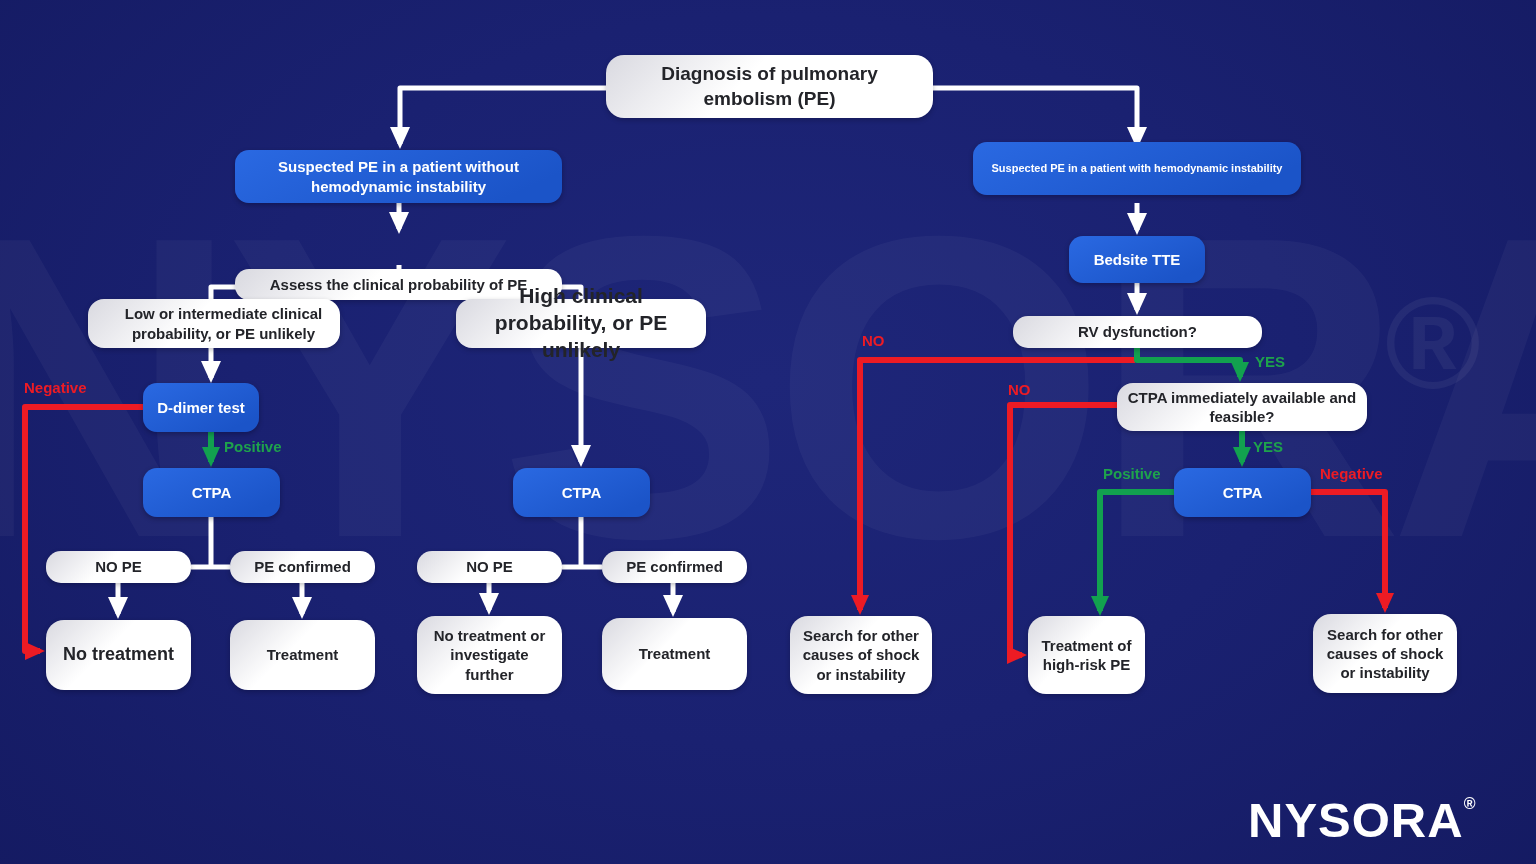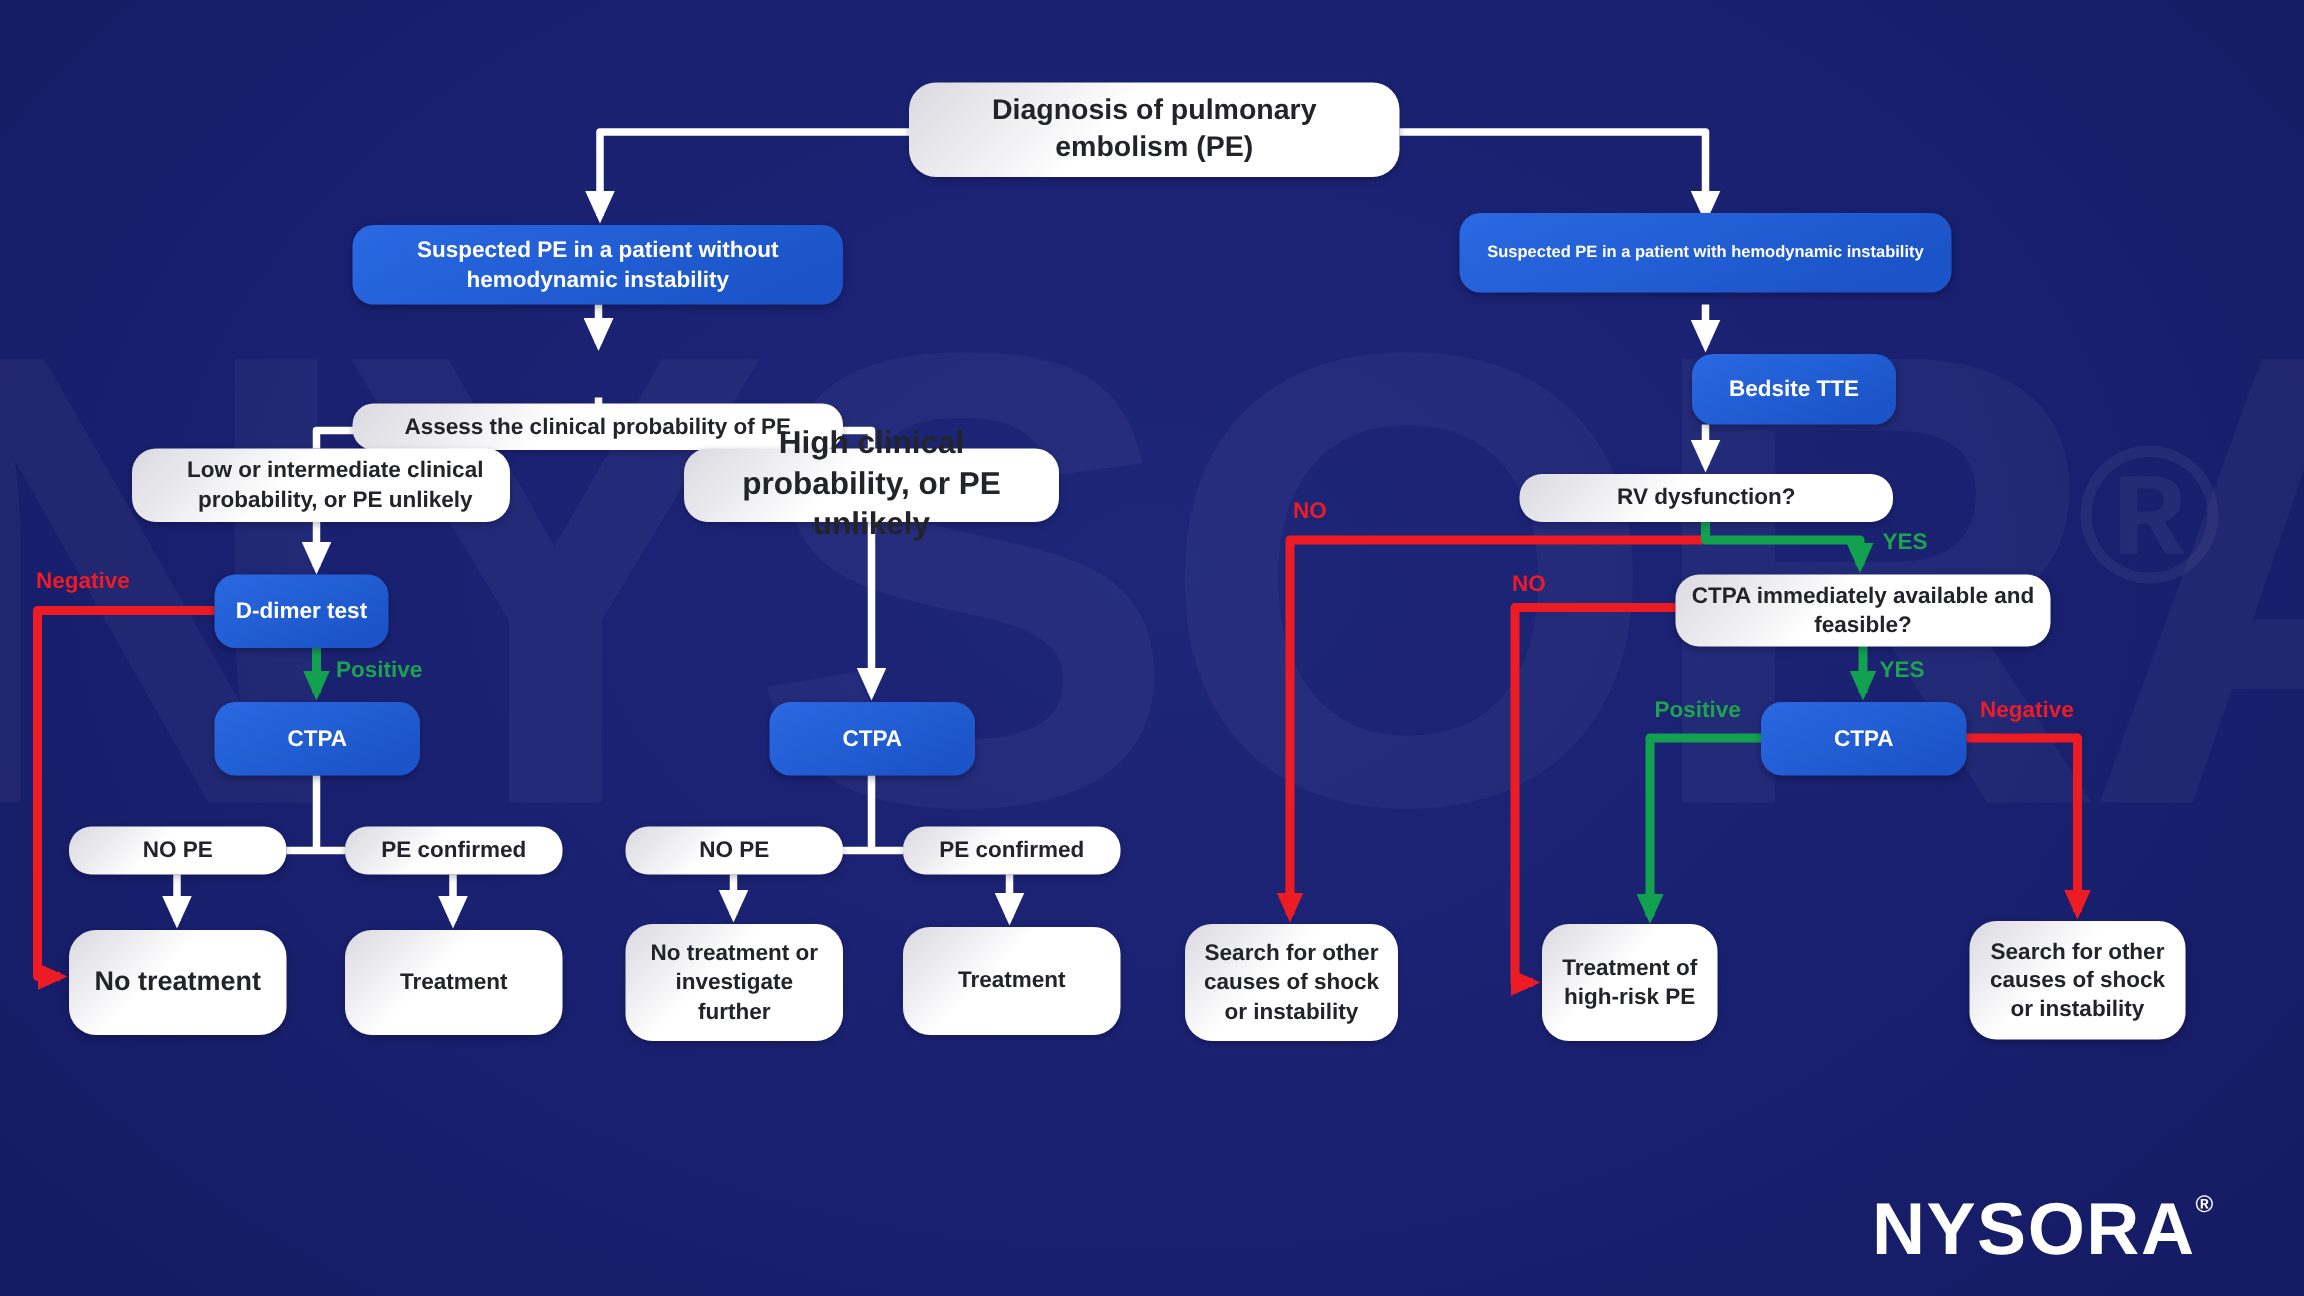--- a/index.html
+++ b/index.html
@@ -109,21 +109,21 @@
   <div class="node white" style="left:46px;top:620px;width:145px;height:70px;border-radius:18px;font-size:18px;">No treatment</div>
   <div class="node white" style="left:230px;top:620px;width:145px;height:70px;border-radius:18px;font-size:15px;">Treatment</div>
 
   <div class="node blue" style="left:513px;top:468px;width:137px;height:49px;font-size:15px;">CTPA</div>
   <div class="node white" style="left:417px;top:551px;width:145px;height:32px;border-radius:15px;font-size:15px;">NO PE</div>
   <div class="node white" style="left:602px;top:551px;width:145px;height:32px;border-radius:15px;font-size:15px;">PE confirmed</div>
   <div class="node white" style="left:417px;top:616px;width:145px;height:78px;border-radius:18px;font-size:15px;">No treatment or investigate further</div>
   <div class="node white" style="left:602px;top:618px;width:145px;height:72px;border-radius:18px;font-size:15px;">Treatment</div>
 
   <div class="node blue" style="left:973px;top:142px;width:328px;height:53px;font-size:11px;">Suspected PE in a patient with hemodynamic instability</div>
-  <div class="node blue" style="left:1128px;top:236px;width:136px;height:47px;font-size:15px;">Bedsite TTE</div>
+  <div class="node blue" style="left:1069px;top:236px;width:136px;height:47px;font-size:15px;">Bedsite TTE</div>
   <div class="node white" style="left:1013px;top:316px;width:249px;height:32px;border-radius:15px;font-size:15px;">RV dysfunction?</div>
   <div class="node white" style="left:1117px;top:383px;width:250px;height:48px;font-size:15px;">CTPA immediately available and feasible?</div>
   <div class="node blue" style="left:1174px;top:468px;width:137px;height:49px;font-size:15px;">CTPA</div>
   <div class="node white" style="left:790px;top:616px;width:142px;height:78px;border-radius:18px;font-size:15px;padding:4px 6px;">Search for other causes of shock or instability</div>
   <div class="node white" style="left:1028px;top:616px;width:117px;height:78px;border-radius:18px;font-size:15px;">Treatment of high-risk PE</div>
   <div class="node white" style="left:1313px;top:614px;width:144px;height:79px;border-radius:18px;font-size:15px;padding:4px 6px;">Search for other causes of shock or instability</div>
 
   <span class="edge-label red-label" style="left:24px;top:379px;">Negative</span>
   <span class="edge-label green-label" style="left:224px;top:438px;">Positive</span>
   <span class="edge-label red-label" style="left:862px;top:332px;">NO</span>

